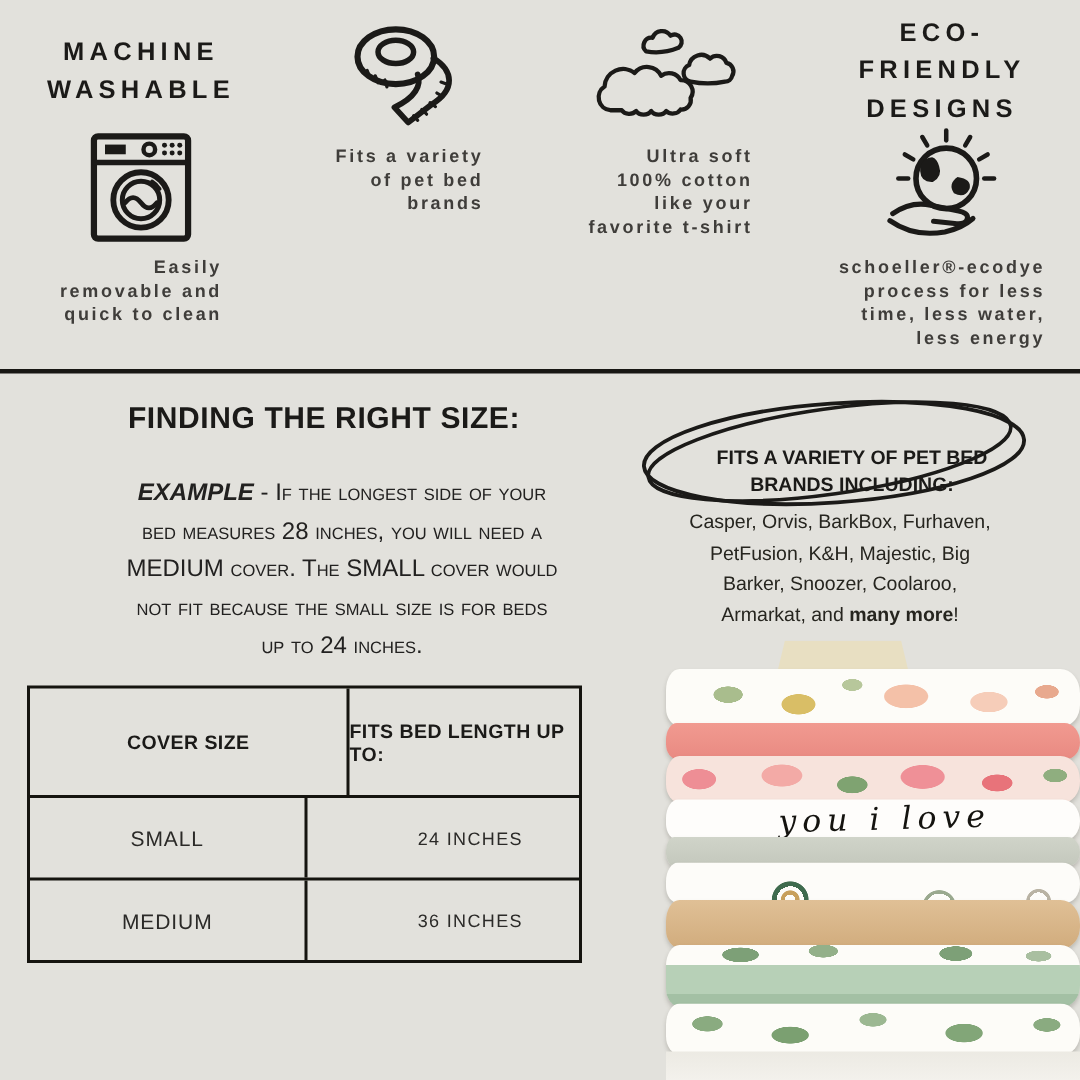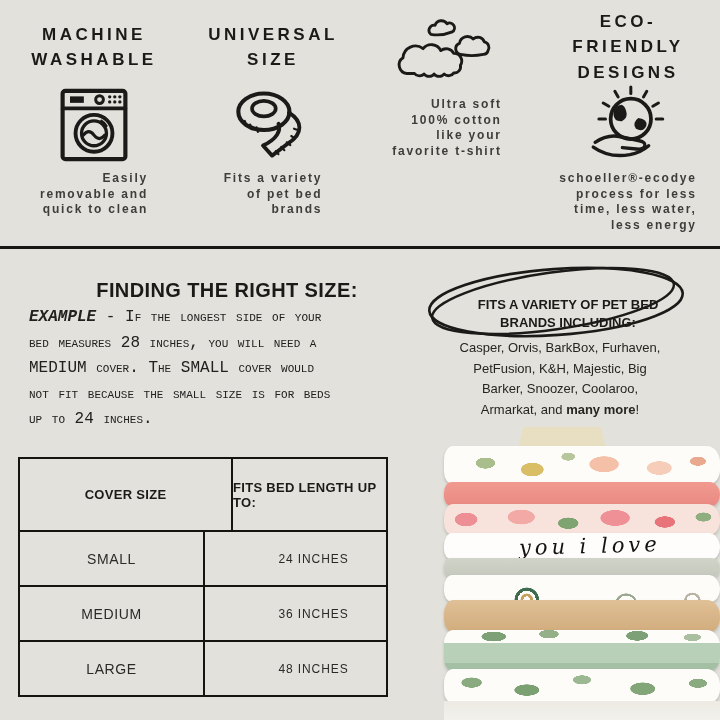--- a/index.html
+++ b/index.html
@@ -18,25 +18,25 @@
   .feature-title{height:74px;display:flex;align-items:center;justify-content:center;
     margin:0;font-size:17px;font-weight:bold;letter-spacing:3.5px;line-height:1.5;
     text-align:center;white-space:pre-line;}
   .icon-wrap{height:82px;display:flex;align-items:center;justify-content:center;}
   .feature-desc{margin:5px 0 0;font-size:12px;letter-spacing:1.8px;line-height:15.5px;
     text-align:right;white-space:pre-line;color:#3f3d3a;font-weight:bold;}
 
   .divider{position:absolute;top:246px;left:0;width:720px;height:3px;background:#181714;}
 
   
-  .sizing-heading{position:absolute;top:266px;left:0;width:428px;margin:13px;
+  .sizing-heading{position:absolute;top:266px;left:0;width:428px;margin:2px;
     text-align:center;font-size:20px;font-weight:bold;letter-spacing:.4px;}
-  .example{position:absolute;top:304px;left:28px;width:376px;margin:1px;
-    font-size:16px;line-height:25.5px;font-variant:small-caps;
-    white-space:pre-line;color:#222120;font-family:Liberation Mono, monospace;}
+  .example{position:absolute;top:304px;left:28px;width:376px;margin:12px;
+    text-align:center;font-size:16px;line-height:25.5px;font-variant:small-caps;
+    white-space:pre-line;color:#222120;}
   .example-label{font-weight:bold;font-style:italic;}
 
   .size-table{position:absolute;top:457px;left:18px;width:370px;
     border:2.5px solid #15140f;box-sizing:border-box;}
   .tr{display:grid;grid-template-columns:1fr 1fr;}
   .tr+.tr{border-top:2.5px solid #15140f;}
   .tr.head{height:71px;}
   .tr.body{height:53px;}
   .td{display:flex;align-items:center;justify-content:center;}
   .td+.td{border-left:2.5px solid #15140f;}
@@ -130,22 +130,20 @@
           <path class="stroke" d="M27.5,53 q5.8,-7.5 11.5,0 t11.5,0" stroke-width="3.4"></path>
           <path class="stroke" d="M47,37.5 a16,16 0 0 1 5.5,5.5" stroke-width="2.6"></path>
         </svg>
       </div>
       <p class="feature-desc">Easily
 removable and
 quick to clean</p>
     </div>
 
     <div class="feature">
-      <h2 class="feature-title">UNIVERSAL
-SIZE</h2>
       <div class="icon-wrap">
         <svg viewBox="0 0 92 80" width="84" height="73">
           <ellipse class="stroke" cx="36" cy="25" rx="28" ry="20" stroke-width="4.5"></ellipse>
           <ellipse class="stroke" cx="36" cy="21.5" rx="13" ry="8.5" stroke-width="4"></ellipse>
           <line class="stroke" x1="15" y1="35" x2="17" y2="40" stroke-width="2.4"></line>
           <line class="stroke" x1="21" y1="39" x2="23" y2="44" stroke-width="2.4"></line>
           <line class="stroke" x1="28" y1="42" x2="29.5" y2="47" stroke-width="2.4"></line>
           <path class="stroke" d="M63.5,26 C78,35 80,49 62,60 L45,73 L35,62 C50,55 55,46 52,38" stroke-width="4.2"></path>
           <line class="stroke" x1="49" y1="68" x2="52" y2="71.5" stroke-width="2.3"></line>
           <line class="stroke" x1="55" y1="63.5" x2="58.5" y2="67" stroke-width="2.3"></line>
@@ -216,24 +214,20 @@
       <div class="td th-cell">FITS BED LENGTH UP TO:</div>
     </div>
     <div class="tr body">
       <div class="td size-cell">SMALL</div>
       <div class="td len-cell">24 INCHES</div>
     </div>
     <div class="tr body">
       <div class="td size-cell">MEDIUM</div>
       <div class="td len-cell">36 INCHES</div>
     </div>
-    <div class="tr body">
-      <div class="td size-cell">LARGE</div>
-      <div class="td len-cell">48 INCHES</div>
-    </div>
   </div>
 
   <svg class="oval-svg" viewBox="0 0 270 92">
     <ellipse class="stroke" cx="135" cy="46" rx="127" ry="33" stroke-width="2.6" transform="rotate(-4 135 46)"></ellipse>
     <ellipse class="stroke" cx="132" cy="45" rx="122" ry="28.5" stroke-width="2.4" transform="rotate(-8 132 45)"></ellipse>
   </svg>
   <p class="badge-text">FITS A VARIETY OF PET BED
 BRANDS INCLUDING:</p>
 
   <p class="brands"><span>Casper, Orvis, BarkBox, Furhaven,

